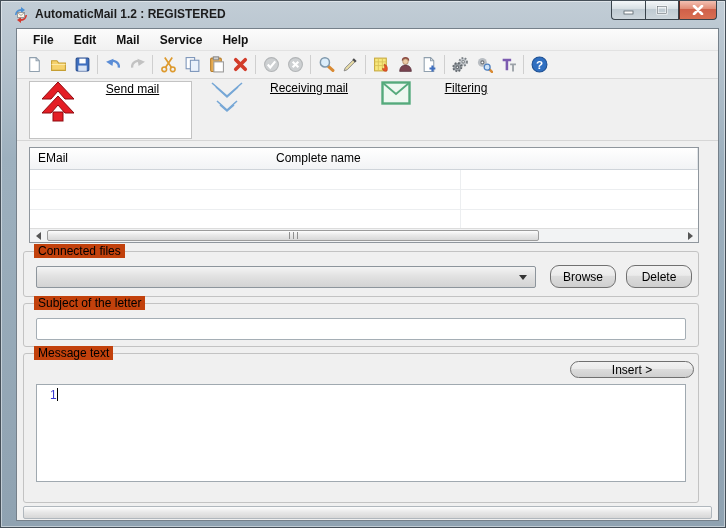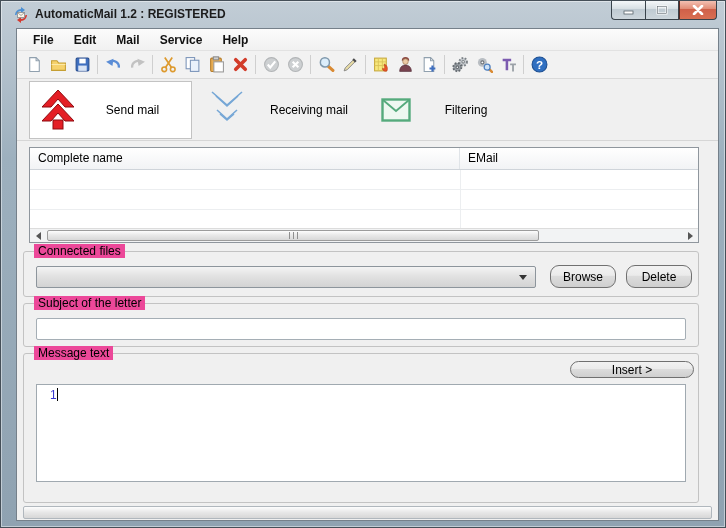--- a/index.html
+++ b/index.html
@@ -35,21 +35,21 @@
   .menu-item{ font-size:12px; font-weight:bold; color:#111; padding:2px 10px; cursor:default; }
   
   .toolbar{ position:absolute; left:0; top:22px; right:0; height:28px;
     background:#f2f2f2; border-bottom:1px solid #dadada;
     display:flex; align-items:center; padding-left:5px; }
   .tbtn{ width:24px; height:24px; display:flex; align-items:center; justify-content:center; border-radius:2px; }
   .tsep{ width:1px; height:19px; background:#cfcfcf; margin:0 3px; }
   
   .tabstrip{ position:absolute; left:0; top:50px; right:0; height:62px;
     background:#f0f0f0; border-bottom:1px solid #d6d6d6; }
-  .tab{ position:absolute; top:2px; height:58px; display:flex; align-items:center; cursor:default; }
+  .tab{ position:absolute; top:2px; height:58px; display:flex; cursor:default;text-decoration:underline; }
   .tab-send{ left:12px; width:163px; background:#fff; border:1px solid #c3c3c3; }
   .tab-receive{ left:181px; width:176px; }
   .tab-filter{ left:352px; width:152px; }
   .tab .ticon{ margin-left:12px; }
   .tab .tlabel{ flex:1; text-align:center; font-size:12px; color:#000; }
   
   .rtable{ position:absolute; left:12px; top:118px; width:670px; height:96px;
     background:#fff; border:1px solid #8f969d; }
   .rt-header{ height:22px; display:flex; background:linear-gradient(#ffffff,#f2f3f5);
     border-bottom:1px solid #cfd4da; }
@@ -64,21 +64,21 @@
   .hs-left{ left:0; } .hs-right{ right:0; }
   .tri-l{ width:0;height:0;border-top:4px solid transparent;border-bottom:4px solid transparent;border-right:5px solid #555; }
   .tri-r{ width:0;height:0;border-top:4px solid transparent;border-bottom:4px solid transparent;border-left:5px solid #555; }
   .hs-thumb{ position:absolute; left:17px; top:1px; width:492px; height:11px;
     background:linear-gradient(#fdfdfd,#e9e9e9 45%,#d8d8d8); border:1px solid #9c9c9c; border-radius:2px;
     display:flex; align-items:center; justify-content:center; }
   .hs-grip{ width:9px; height:7px;
     background:repeating-linear-gradient(90deg,#8f8f8f 0 1px,transparent 1px 4px); }
   
   .group{ position:absolute; left:6px; width:676px; border:1px solid #c3c3c3; border-radius:3px; }
-  .legend{ position:absolute; top:-8px; left:10px; background:#ec4899; padding:0 4px;
+  .legend{ position:absolute; top:-8px; left:10px; background:#c2410c; padding:0 4px;
     font-size:12px; color:#000; }
   .g-connected{ top:222px; height:46px; }
   .g-subject{ top:274px; height:44px; }
   .g-message{ top:324px; height:150px; }
   .combo{ position:absolute; left:12px; top:14px; width:500px; height:22px;
     border:1px solid #8d959c; border-radius:2px;
     background:linear-gradient(#f4f4f4,#e2e2e2 45%,#d3d3d3); display:flex; align-items:center; }
   .combo-value{ flex:1; font-size:12px; padding-left:6px; color:#222; }
   .combo-arrow{ width:0;height:0;border-left:4px solid transparent;border-right:4px solid transparent;
     border-top:5px solid #333; margin-right:8px; }
@@ -304,22 +304,22 @@
         <svg class="ticon" width="30" height="24" viewBox="0 0 30 24">
           <rect x="1.5" y="1.5" width="27" height="21" fill="#eef8f1" stroke="#55aa7c" stroke-width="2.4"></rect>
           <path d="M2 2 L15 13 L28 2" fill="none" stroke="#55aa7c" stroke-width="1.8"></path>
         </svg>
         <span class="tlabel">Filtering</span>
       </div>
     </div>
 
     <div class="rtable">
       <div class="rt-header">
+        <div class="rt-hcell c2">EMail</div>
         <div class="rt-hcell c1">Complete name</div>
-        <div class="rt-hcell c2">EMail</div>
       </div>
       <div class="rt-row"></div>
       <div class="rt-row"></div>
       <div class="rt-row"></div>
       <div class="rt-vline"></div>
       <div class="hscroll">
         <div class="hs-arrow hs-left">
             <div class="tri-l"></div>
           </div>
         <div class="hs-thumb">

